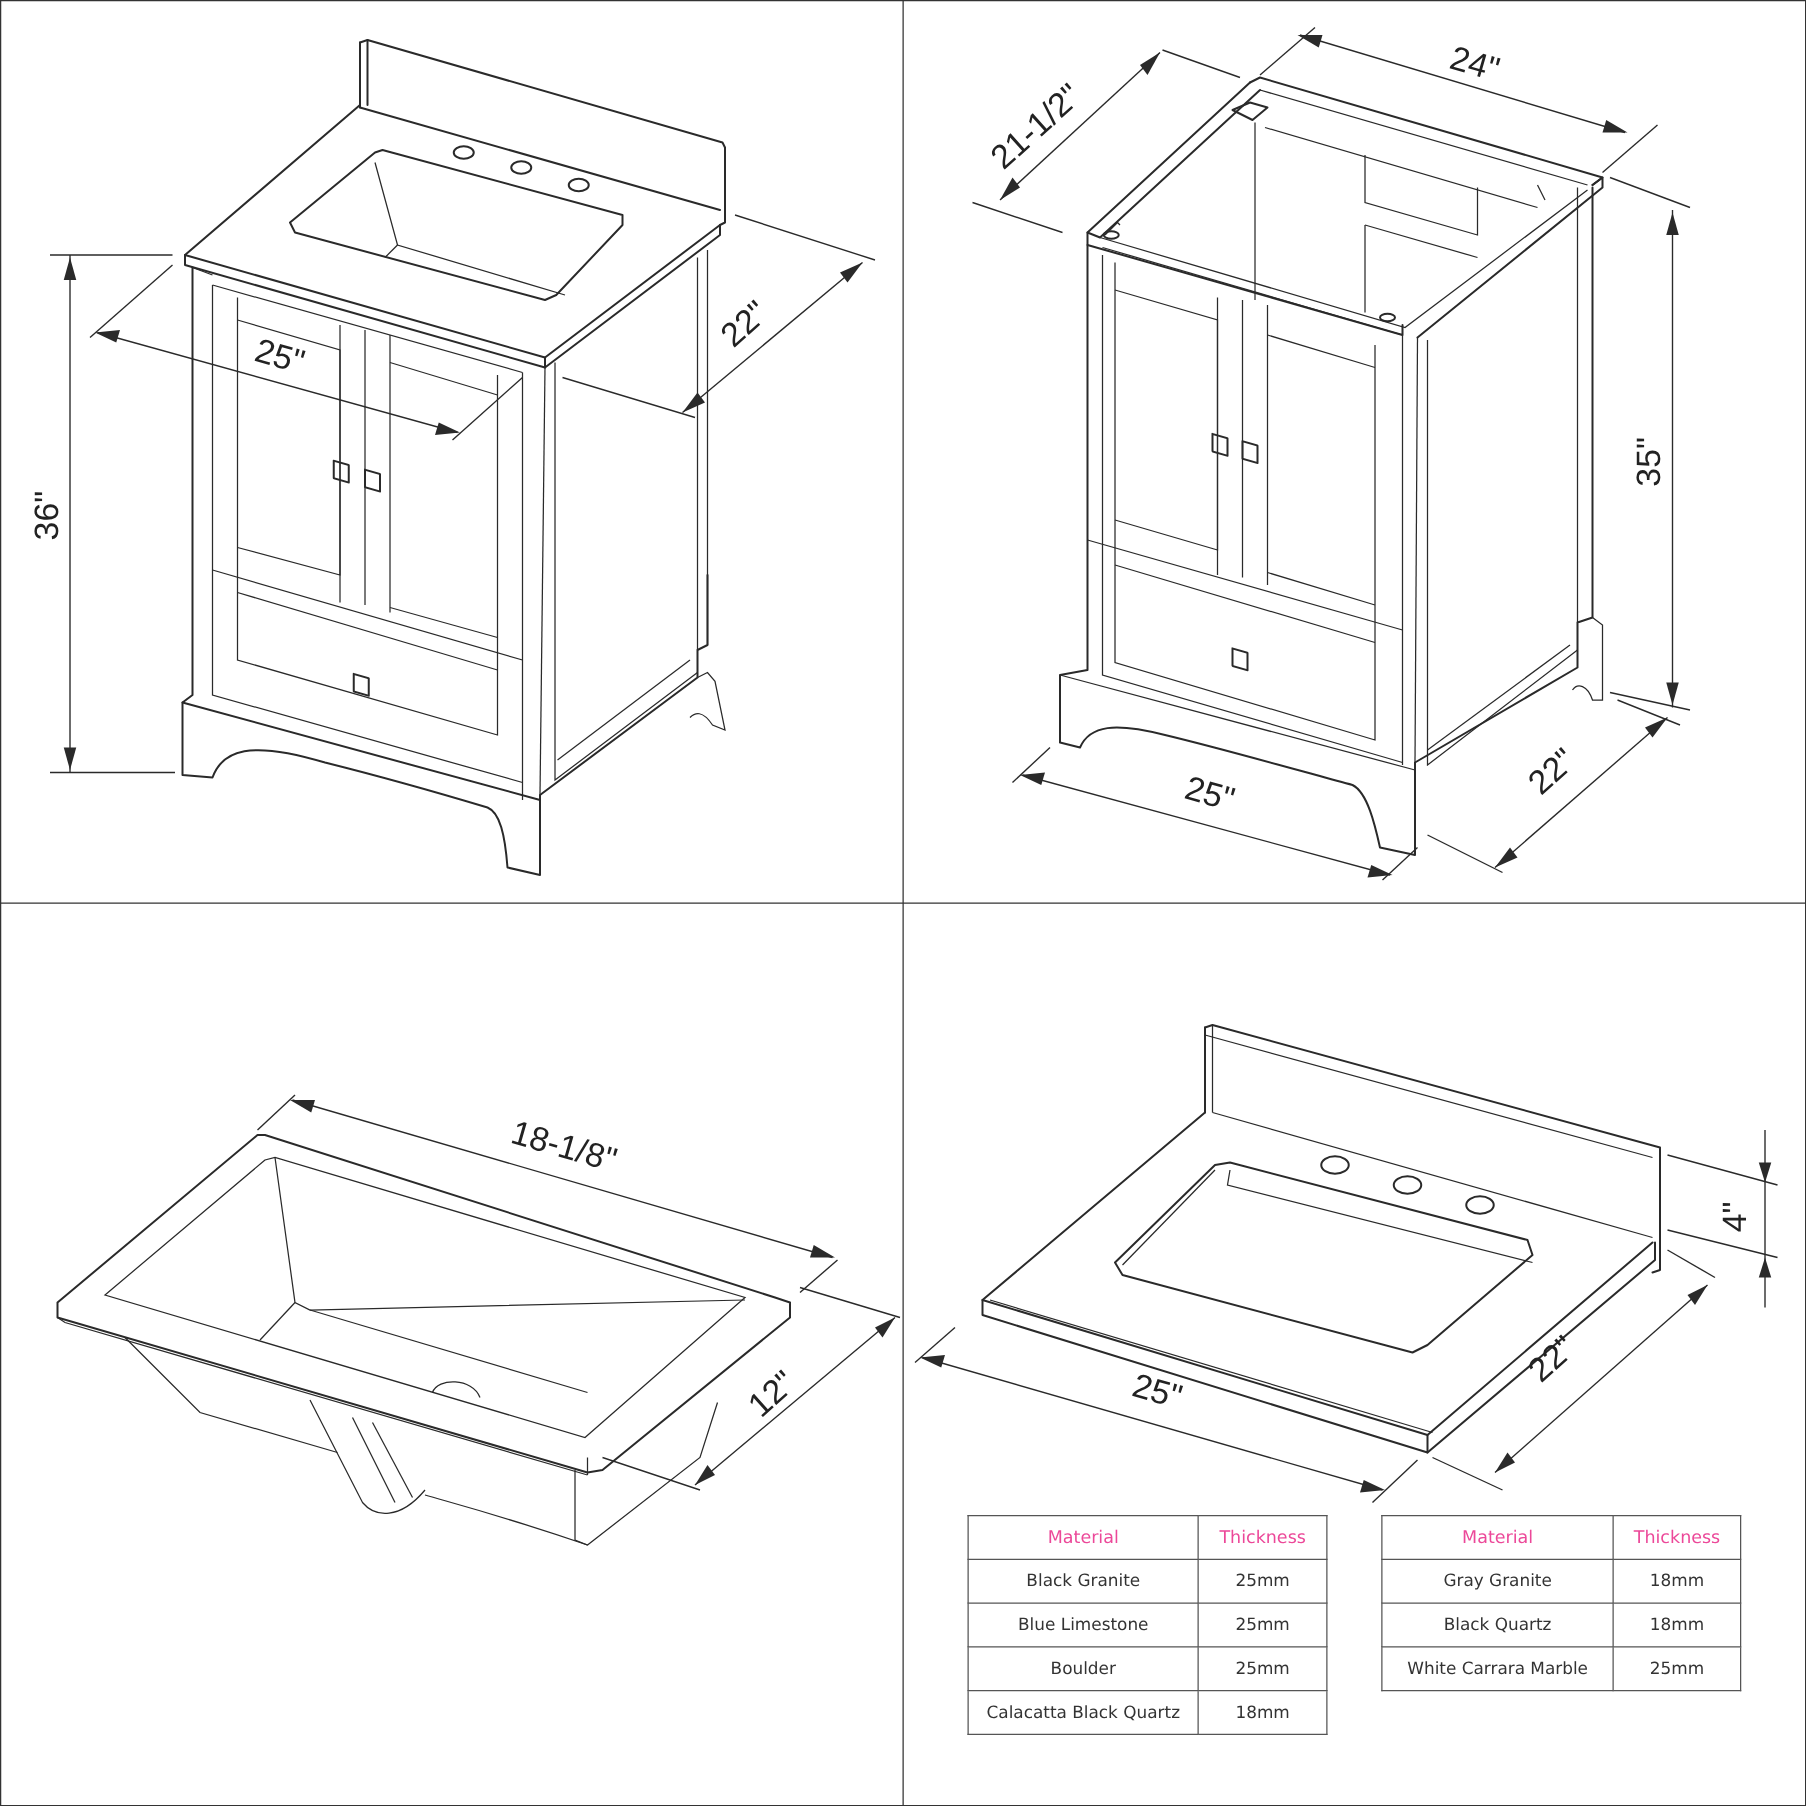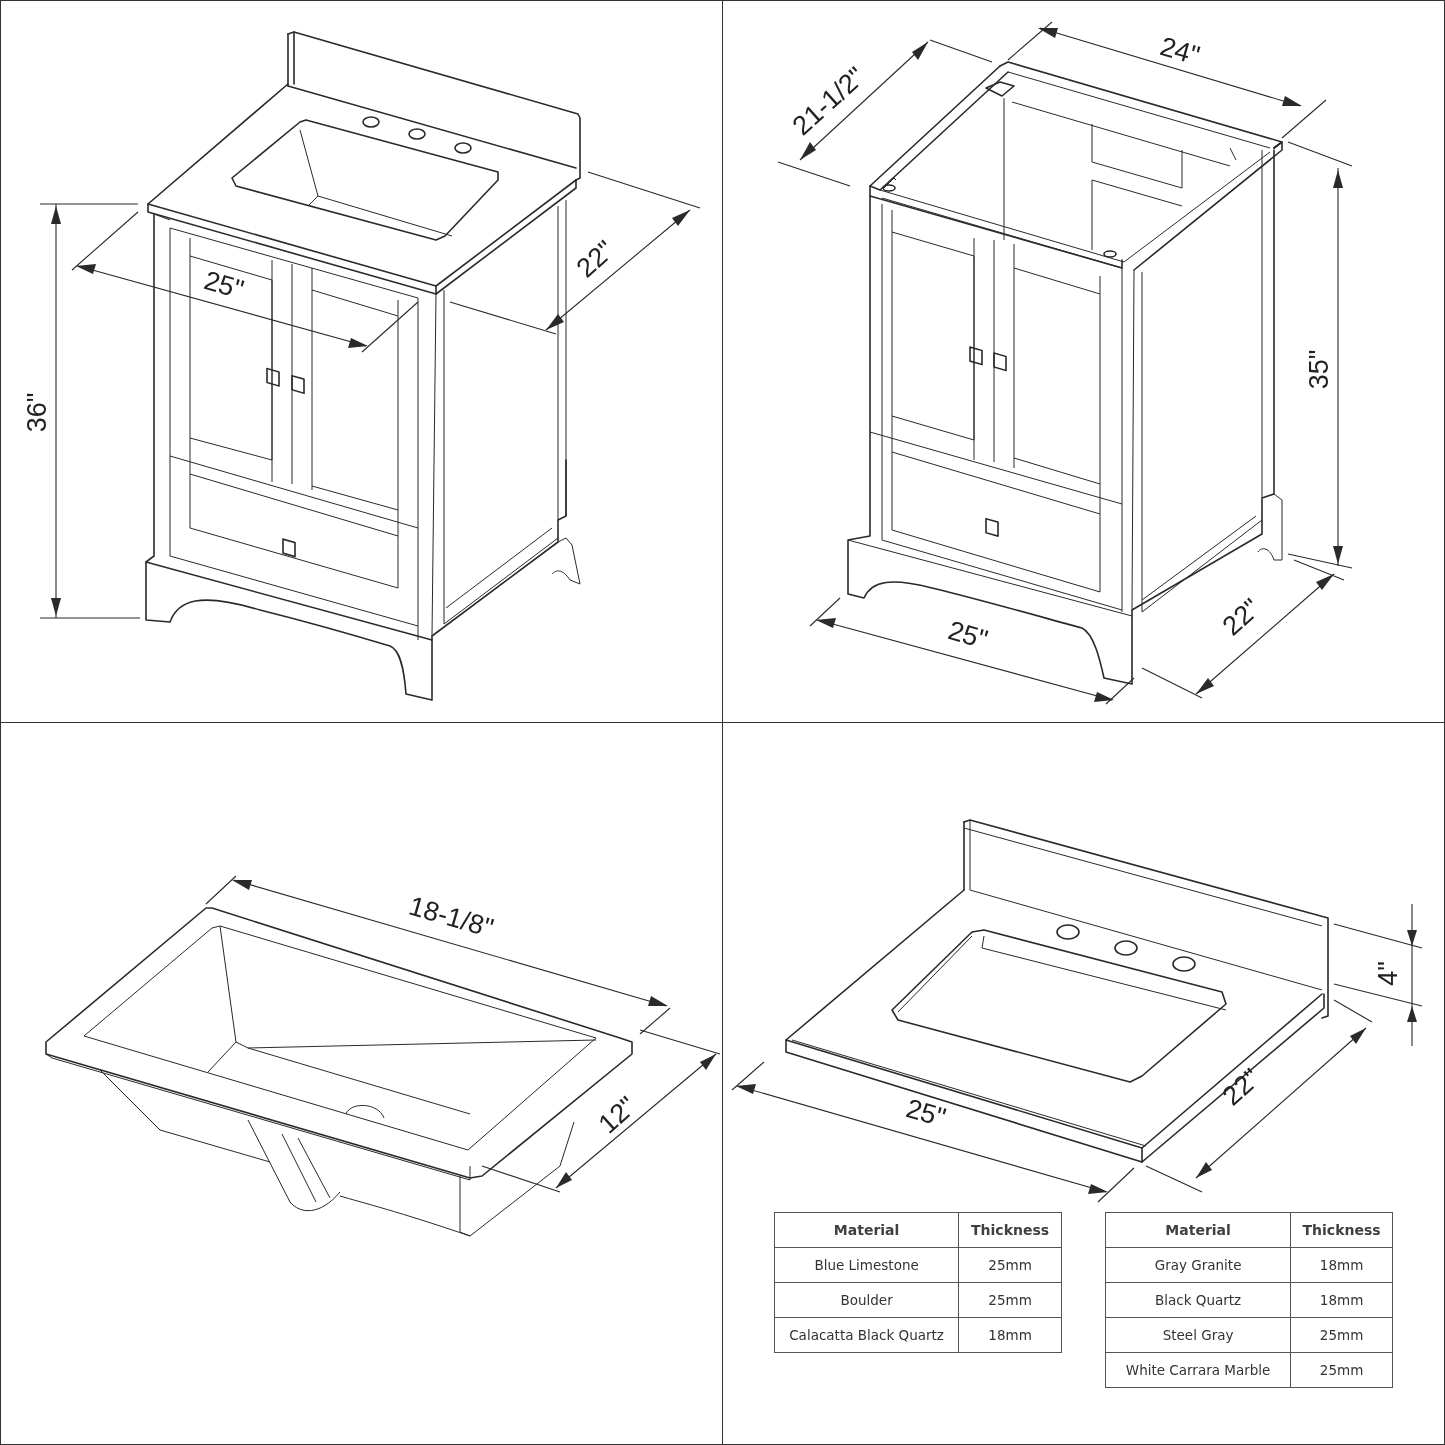--- a/index.html
+++ b/index.html
@@ -9,21 +9,21 @@
   .grid-h{position:absolute;left:0;top:722px;width:1445px;height:1px;background:#333;}
   .border{position:absolute;left:0;top:0;width:1445px;height:1445px;box-sizing:border-box;border:1px solid #333;}
   svg{position:absolute;left:0;top:0;}
   svg .l{fill:none;stroke:#2a2a2a;stroke-width:1.6;stroke-linejoin:round;stroke-linecap:round;}
   svg .t{fill:none;stroke:#2a2a2a;stroke-width:1;}
   svg .d{fill:none;stroke:#2a2a2a;stroke-width:1.1;}
   svg .ar{fill:#2a2a2a;}
   .dim{position:absolute;font-family:"Liberation Sans",sans-serif;font-size:27px;color:#222;white-space:nowrap;transform-origin:center center;line-height:1;}
   table.mt{position:absolute;border-collapse:collapse;font-family:"DejaVu Sans",sans-serif;font-size:13.5px;color:#333;}
   table.mt th,table.mt td{border:1.5px solid #555;text-align:center;height:34px;padding:0;}
-  table.mt th{font-weight:bold;color:#404040;font-size:14px;}
+  table.mt th{font-weight:normal;color:#ec4899;font-size:14px;}
 </style>
 </head>
 <body>
 
 <div class="border"></div>
 <div class="grid-v"></div>
 <div class="grid-h"></div>
 
 <div class="panel" style="left:0;top:0;width:722px;height:722px;">
   <svg width="722" height="722">
@@ -264,20 +264,24 @@
     <colgroup>
         <col style="width:185px">
         <col style="width:103px">
       </colgroup>
     <tbody>
         <tr>
       <th>Material</th>
       <th>Thickness</th>
     </tr>
     <tr>
+      <td>Black Granite</td>
+      <td>25mm</td>
+    </tr>
+    <tr>
       <td>Blue Limestone</td>
       <td>25mm</td>
     </tr>
     <tr>
       <td>Boulder</td>
       <td>25mm</td>
     </tr>
     <tr>
       <td>Calacatta Black Quartz</td>
       <td>18mm</td>
@@ -297,22 +301,18 @@
     </tr>
     <tr>
       <td>Gray Granite</td>
       <td>18mm</td>
     </tr>
     <tr>
       <td>Black Quartz</td>
       <td>18mm</td>
     </tr>
     <tr>
-      <td>Steel Gray</td>
-      <td>25mm</td>
-    </tr>
-    <tr>
       <td>White Carrara Marble</td>
       <td>25mm</td>
     </tr>
   </tbody>
     </table>
 </div>
 
 </body></html>

